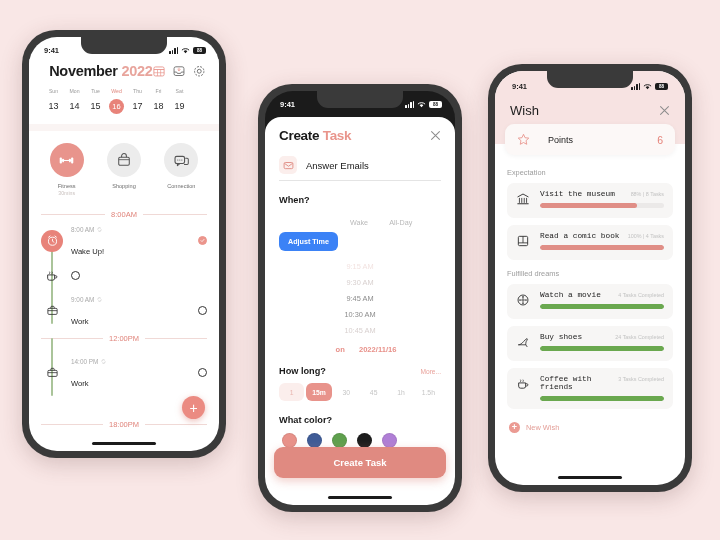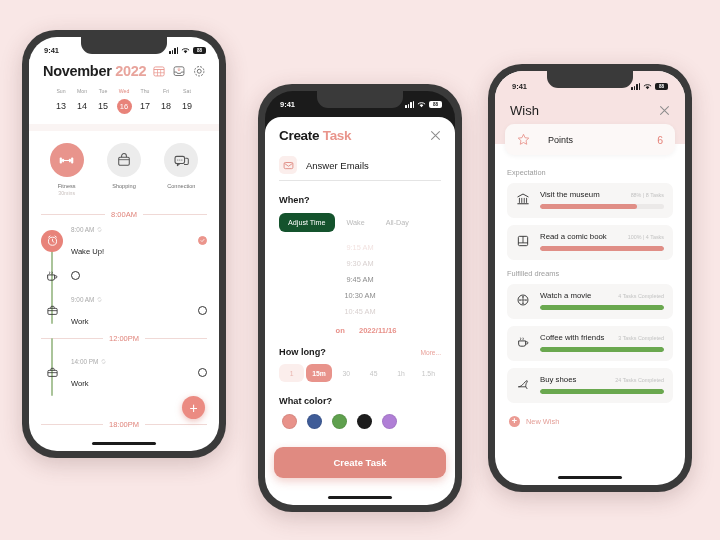--- a/index.html
+++ b/index.html
@@ -64,27 +64,27 @@
     font-size: 4.5px; font-weight: bold;
     display: flex; align-items: center; justify-content: center;
   }
 
   
   #phone1 { left: 22px; top: 30px; width: 204px; height: 428px; }
   #phone1 .notch { width: 86px; height: 17px; }
   #phone1 .homebar { width: 64px; }
 
   .p1-head { background: #fff; padding: 4px 14px 10px; }
-  .p1-title-row { display: flex; align-items: center; justify-content: space-between; }
+  .p1-title-row { display: flex; align-items: center; justify-content: flex-end; }
   .p1-month { font-size: 14.5px; font-weight: bold; color: #1e1e1e; letter-spacing: -.3px; }
   .p1-year { color: #e8a49c; font-weight: bold; }
   .p1-icons { display: flex; gap: 8px; align-items: center; }
   .p1-icons svg { display: block; }
 
-  .p1-days { display: flex; justify-content: center; margin-top: 9px; }
+  .p1-days { display: flex; justify-content: flex-start; margin-top: 9px; }
   .p1-day { width: 21px; text-align: center; }
   .p1-dname { font-size: 5.2px; color: #9b9b9b; margin-bottom: 5px; }
   .p1-dnum {
     font-size: 9px; color: #2a2a2a; font-weight: 500;
     height: 15px; width: 15px; line-height: 15px;
     margin: 0 auto; border-radius: 50%;
   }
   .p1-day.sel .p1-dname { color: #e08a80; }
   .p1-day.sel .p1-dnum { background: #e8837a; color: #fff; font-size: 7.5px; }
 
@@ -155,21 +155,21 @@
     display: flex; align-items: center; justify-content: center; flex: 0 0 18px;
   }
   .p2-field-val { font-size: 9.5px; color: #191919; font-weight: 500; }
 
   .p2-q { font-size: 9.2px; font-weight: bold; color: #1a1a1a; margin-top: 14px; }
   .p2-segs { display: flex; gap: 3px; margin-top: 8px; }
   .seg {
     font-size: 7.2px; color: #b9b9b9; padding: 5px 9px;
     border-radius: 6px; white-space: nowrap;
   }
-  .seg.on { background: #14532d; color: #fff; font-weight: 400; }
+  .seg.on { background: #3b82f6; color: #fff; font-weight: 700; margin-top: 19px; }
 
   .p2-picker { margin-top: 7px; text-align: center; }
   .pk { font-size: 7.4px; padding: 3.5px 0; }
   .pk.f2 { color: #f2e2e0; }
   .pk.f1 { color: #d8d0cf; }
   .pk.cur {
     background: #e98b82; color: #fff; font-size: 8px; font-weight: bold;
     border-radius: 8px; padding: 6px 0; margin: 2px 14px;
   }
   .p2-on { text-align: center; font-size: 7.6px; margin-top: 7px; color: #1a1a1a; font-weight: bold; }
@@ -215,21 +215,21 @@
   .p3-body { padding: 11px 12px 0; }
   .p3-sec { font-size: 7.4px; color: #9c9c9c; margin: 2px 0 6px; }
   .wish {
     background: #f7f6f5; border-radius: 7px;
     padding: 7px 9px 8px; margin-bottom: 7px;
     display: flex; gap: 8px; align-items: flex-start;
   }
   .wish-ico { flex: 0 0 16px; padding-top: 2px; }
   .wish-main { flex: 1; }
   .wish-top { display: flex; align-items: baseline; justify-content: space-between; gap: 4px; }
-  .wish-name { font-size: 7.8px; color: #1d1d1d; }
+  .wish-name { font-size: 7.8px; color: #1d1d1d; font-family: Liberation Mono, monospace; }
   .wish-meta { font-size: 5.4px; color: #c3c3c3; white-space: nowrap; }
   .track { height: 5px; border-radius: 3px; background: #ebe9e8; margin-top: 5px; overflow: hidden; }
   .fill { height: 100%; border-radius: 3px; }
   .fill.pink { background: #e08e86; }
   .fill.green { background: #6aa84f; }
 
   .p3-new {
     display: flex; align-items: center; gap: 6px;
     padding: 6px 14px; font-size: 7.4px; color: #e39d96;
   }
@@ -659,53 +659,53 @@
           </div>
           <div class="track">
             <div class="fill green" style="width:100%"></div>
           </div>
         </div>
       </div>
 
       <div class="wish">
         <div class="wish-ico">
           <svg width="14" height="14" viewBox="0 0 18 18">
+            <path d="M3 12.6 C5.6 12.6 7.6 11 9.6 8.6 C11 7 12.4 5.4 14.2 4.6 L14.6 6.4 C13 7.6 12.4 9.6 12.6 12.6 Z" stroke="#333" stroke-width="1.1" fill="none" stroke-linejoin="round"></path>
+            <path d="M12.6 12.6 L14.2 15" stroke="#333" stroke-width="1.1" stroke-linecap="round"></path>
+          </svg>
+        </div>
+        <div class="wish-main">
+          <div class="wish-top">
+            <div class="wish-name">Buy shoes</div>
+            <div class="wish-meta">24 Tasks Completed</div>
+          </div>
+          <div class="track">
+            <div class="fill green" style="width:100%"></div>
+          </div>
+        </div>
+      </div>
+
+      <div class="wish">
+        <div class="wish-ico">
+          <svg width="14" height="14" viewBox="0 0 18 18">
             <path d="M3.4 7.6 h9 v4.2 a2.6 2.6 0 0 1-2.6 2.6 H6 a2.6 2.6 0 0 1-2.6-2.6 Z" stroke="#333" stroke-width="1.2" fill="none"></path>
             <path d="M12.4 8.6 h1.4 a1.5 1.5 0 0 1 0 3 h-1.4" stroke="#333" stroke-width="1.1" fill="none"></path>
             <path d="M6 5.8 q.8-1 0-2 M9.2 5.8 q.8-1 0-2" stroke="#333" stroke-width="1" fill="none" stroke-linecap="round"></path>
           </svg>
         </div>
         <div class="wish-main">
           <div class="wish-top">
             <div class="wish-name">Coffee with friends</div>
             <div class="wish-meta">3 Tasks Completed</div>
           </div>
           <div class="track">
             <div class="fill green" style="width:100%"></div>
           </div>
         </div>
       </div>
-
-      <div class="wish">
-        <div class="wish-ico">
-          <svg width="14" height="14" viewBox="0 0 18 18">
-            <path d="M3 12.6 C5.6 12.6 7.6 11 9.6 8.6 C11 7 12.4 5.4 14.2 4.6 L14.6 6.4 C13 7.6 12.4 9.6 12.6 12.6 Z" stroke="#333" stroke-width="1.1" fill="none" stroke-linejoin="round"></path>
-            <path d="M12.6 12.6 L14.2 15" stroke="#333" stroke-width="1.1" stroke-linecap="round"></path>
-          </svg>
-        </div>
-        <div class="wish-main">
-          <div class="wish-top">
-            <div class="wish-name">Buy shoes</div>
-            <div class="wish-meta">24 Tasks Completed</div>
-          </div>
-          <div class="track">
-            <div class="fill green" style="width:100%"></div>
-          </div>
-        </div>
-      </div>
     </div>
 
     <div class="p3-new">
       <span class="plus-c">+</span>
       <span>New Wish</span>
     </div>
 
     <div class="homebar"></div>
   </div>
 </div>

